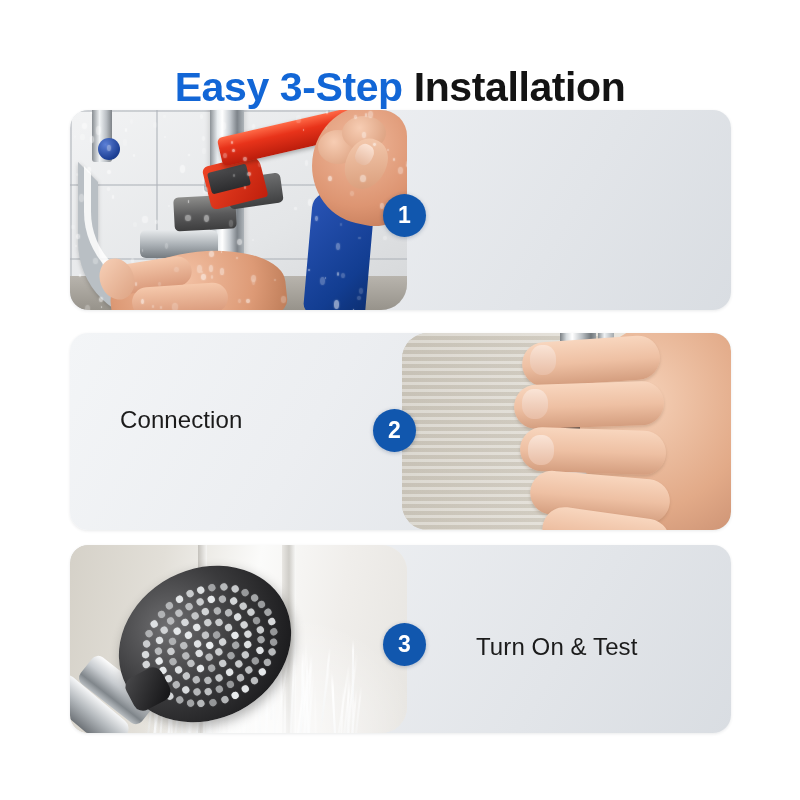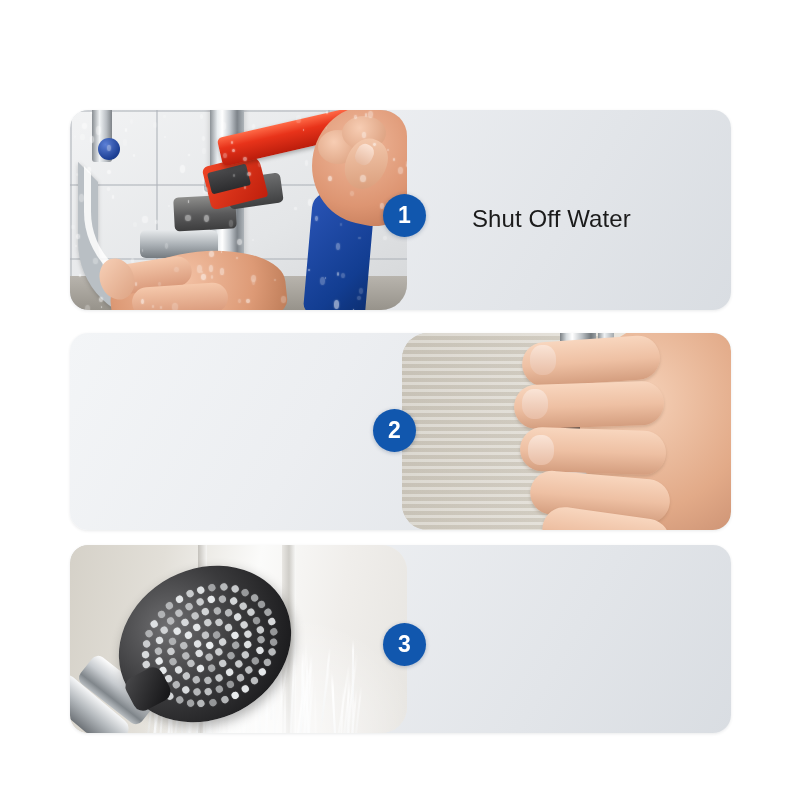--- a/index.html
+++ b/index.html
@@ -376,20 +376,23 @@
   .ph3 .mist {
     position: absolute; left: 70px; bottom: 0; width: 280px; height: 120px;
     background: radial-gradient(ellipse at 50% 100%, rgba(255,255,255,.75), rgba(255,255,255,0) 70%);
   }
 </style>
 </head>
 <body>
 
 <div class="page">
 
+  <h1 class="title">
+    <span class="hl">Easy 3-Step</span><span class="rest"> Installation</span>
+  </h1>
 
   <div class="card" id="card-1">
 
     <div class="photo left ph1">
       <div class="tilewall"></div>
       <div class="grout-bottom"></div>
       <div class="trap"></div>
       <div class="trap-hi"></div>
       <div class="pipe-top"></div>
       <div class="valve"></div>
@@ -532,26 +535,26 @@
           <i style="left:320.0px;top:111.9px;width:2.8px;height:3.8px;opacity:0.42"></i>
           <i style="left:313.1px;top:125.6px;width:3.5px;height:4.5px;opacity:0.50"></i>
           <i style="left:15.3px;top:195.0px;width:5.1px;height:8.6px;opacity:0.49"></i>
         </div>
     </div>
 
     <div class="badge">
       <span>1</span>
     </div>
 
-    <div class="step-text">Shut Off Water</div>
   </div>
 
   <div class="card" id="card-2">
 
     <div class="step-text">
+      <div>Connection</div>
     </div>
 
     <div class="photo right ph2">
       <div class="wall"></div>
       <div class="wall-right"></div>
       <div class="wand-pipe"></div>
       <div class="wand"></div>
       <div class="hose"></div>
       <div class="hexnut"></div>
       <div class="blackband"></div>
@@ -782,15 +785,16 @@
           <i style="left:111.9px;top:127.2px;opacity:0.77"></i>
           <i style="left:89px;top:75px"></i>
         </div>
       <div class="black-joint"></div>
     </div>
 
     <div class="badge">
       <span>3</span>
     </div>
 
+    <div class="step-text">Turn On &amp; Test</div>
   </div>
 
 </div>
 
 </body></html>

